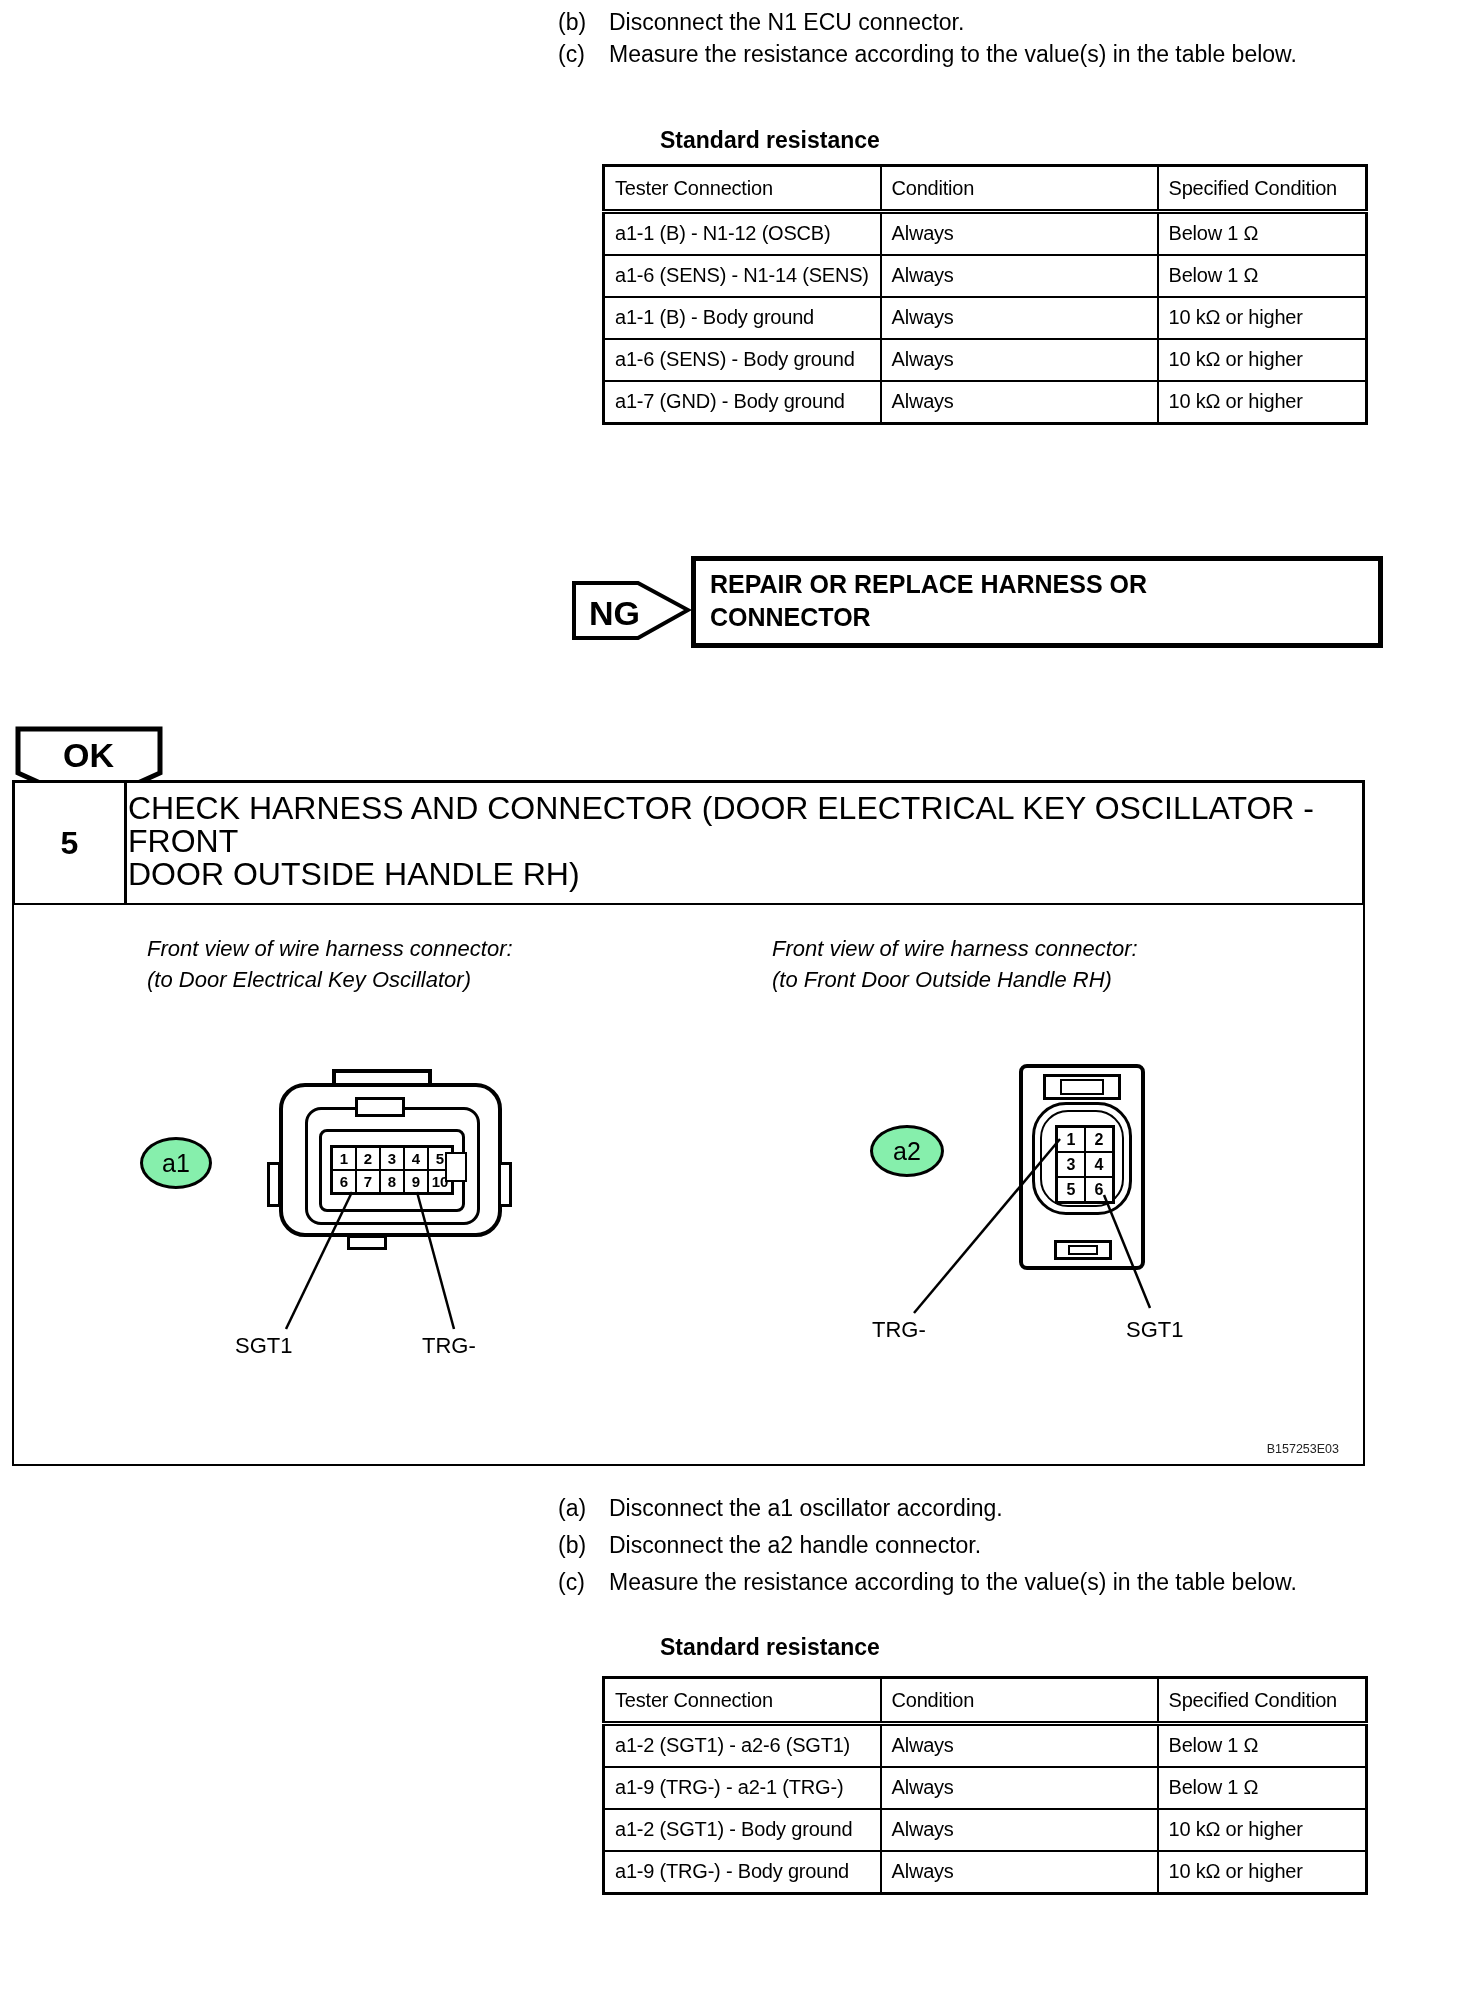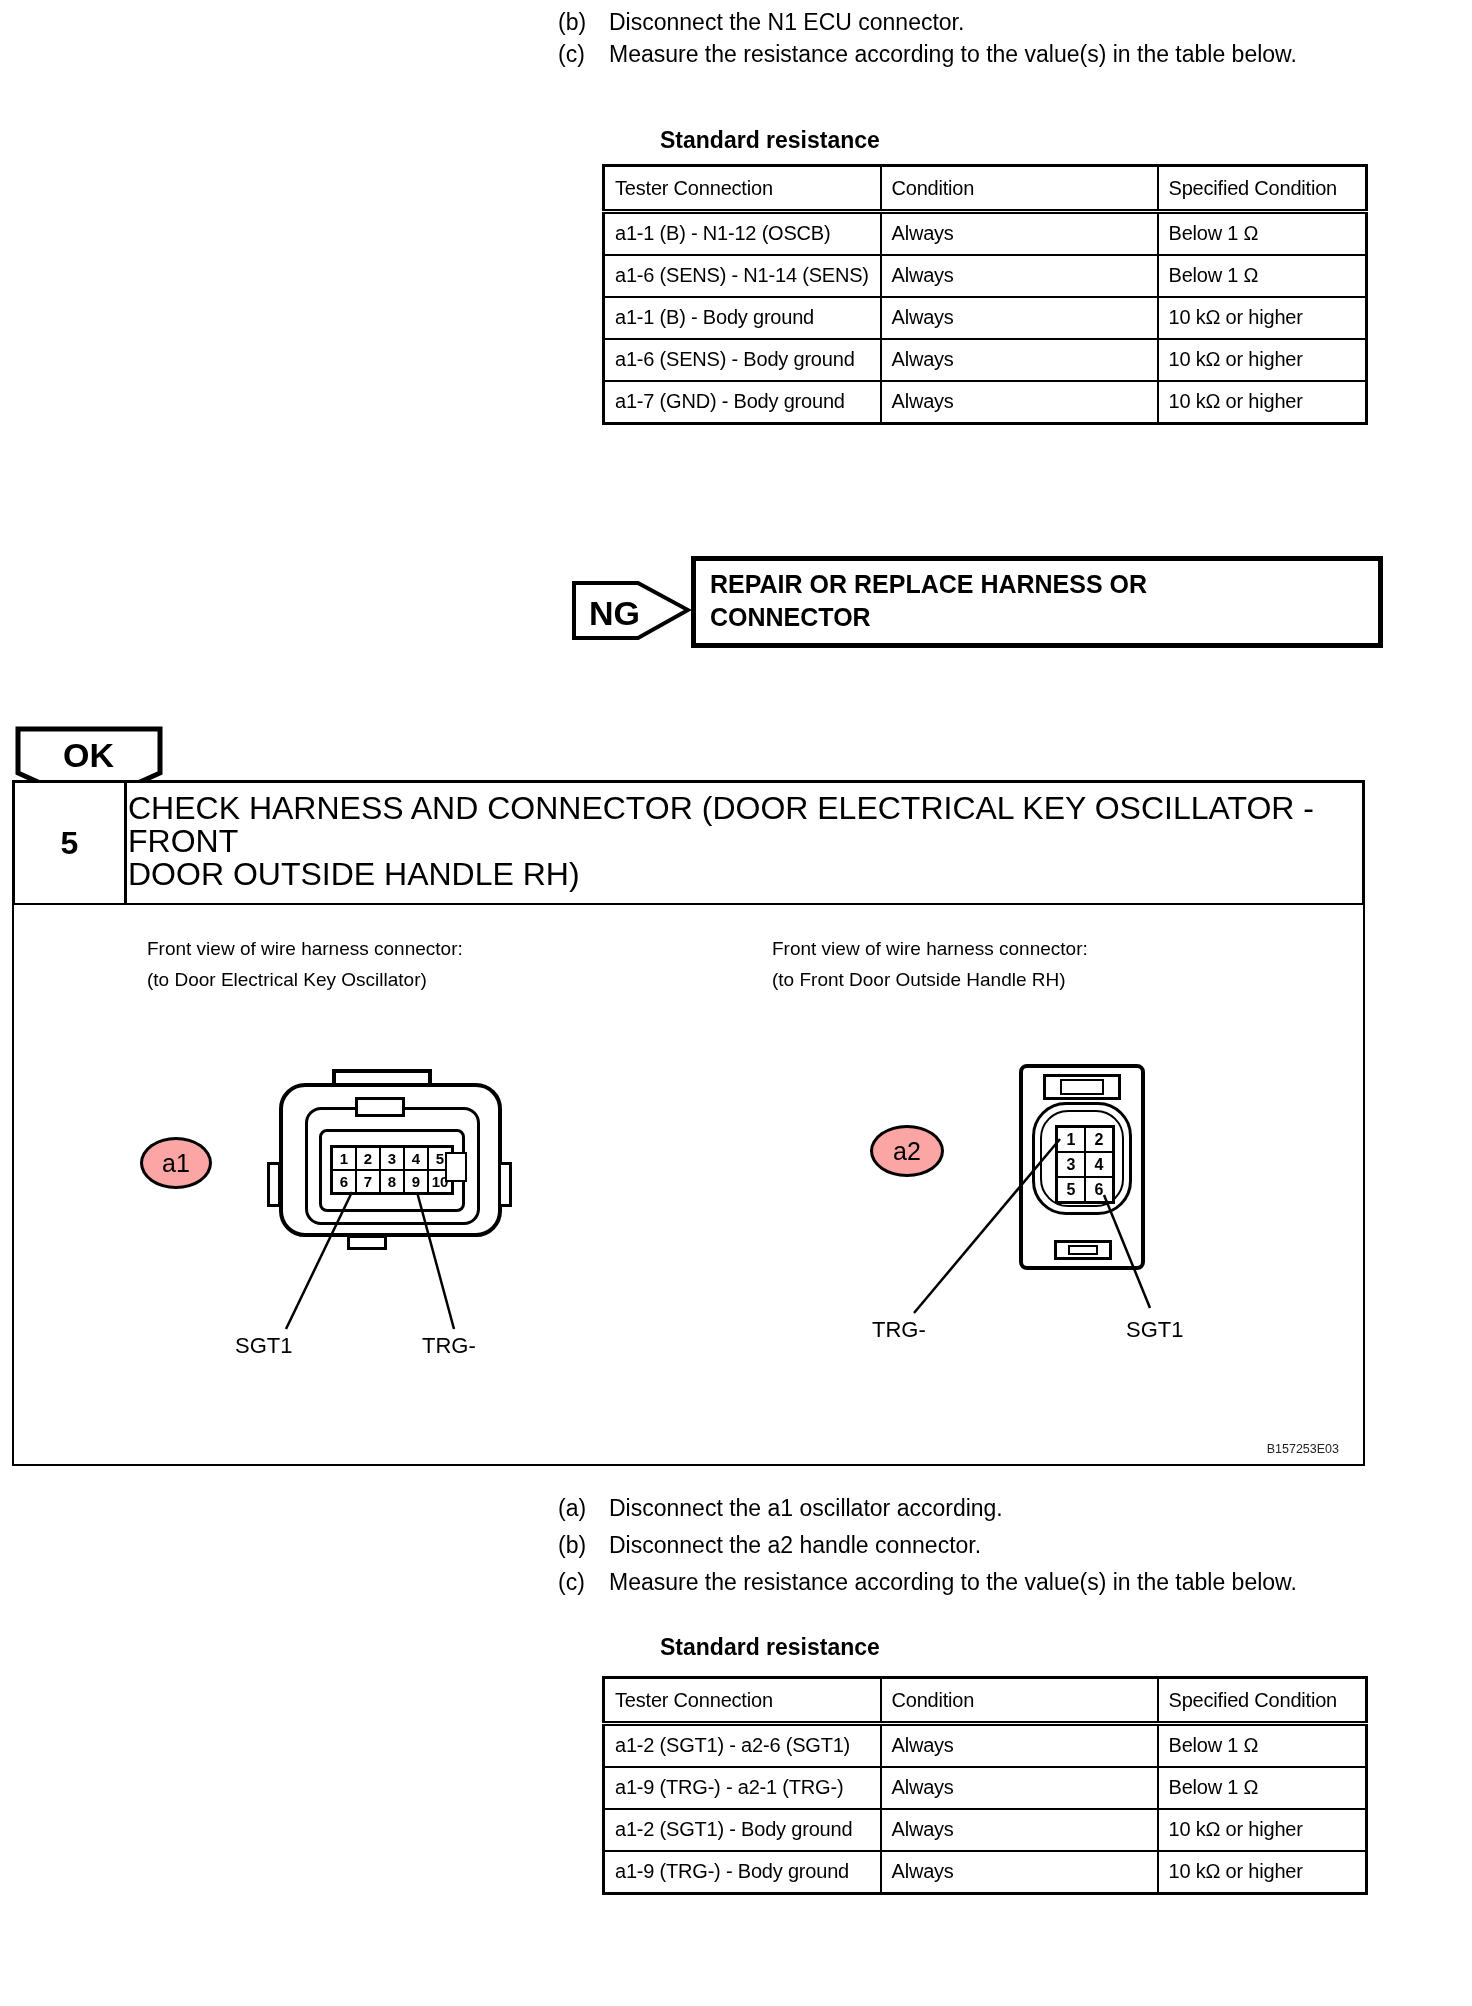--- a/index.html
+++ b/index.html
@@ -43,24 +43,24 @@
     width:112px; flex:none; border-right:3px solid #000;
     display:flex; align-items:center; justify-content:center;
     font-size:32px; font-weight:bold;
   }
   .step-bar .title {
     padding:9px 1px 13px; font-weight:normal; font-size:32px; line-height:33px; white-space:pre-line;
   }
 
   
   .figure-box { position:absolute; border:2px solid #000; background:#fff; }
-  .fig-caption { position:absolute; font-size:19px; line-height:31px; white-space:pre-line; }
+  .fig-caption { position:absolute; font-size:22px; line-height:31px; white-space:pre-line;font-style:italic; }
   .id-ellipse {
     position:absolute; border:3px solid #000; border-radius:50%;
-    display:flex; align-items:center; justify-content:center; font-size:25px; background:#fca5a5;
+    display:flex; align-items:center; justify-content:center; font-size:25px; background:#86efac;
   }
   .shape { position:absolute; border:3px solid #000; background:#fff; }
   .pin-grid { position:absolute; display:grid; gap:2px; background:#000; border:3px solid #000; }
   .pin { background:#fff; display:flex; align-items:center; justify-content:center; font-weight:bold; }
   .grid-a1 { grid-template-columns:repeat(5,22px); grid-auto-rows:21px; }
   .grid-a1 .pin { font-size:15px; }
   .grid-a2 { grid-template-columns:repeat(2,26px); grid-auto-rows:23px; }
   .grid-a2 .pin { font-size:16px; }
   .pin-label { position:absolute; font-size:22px; z-index:11; }
   .fig-ref { position:absolute; font-size:12.5px; color:#222; }

